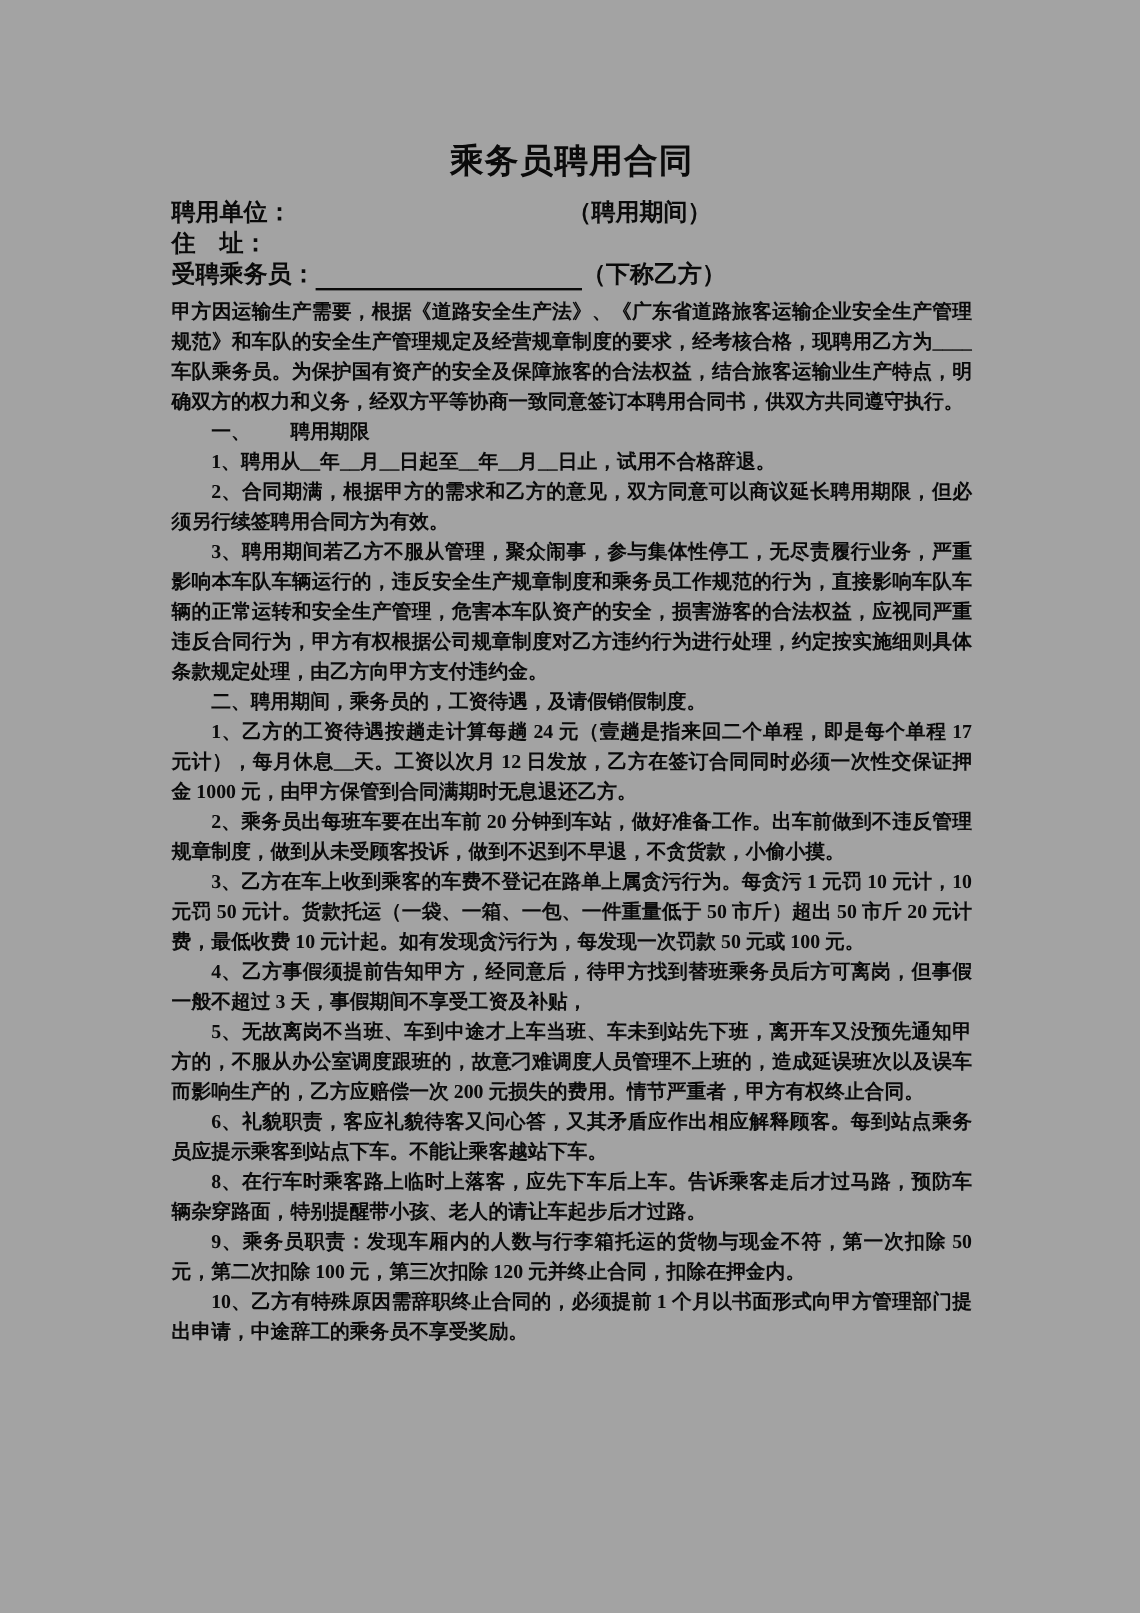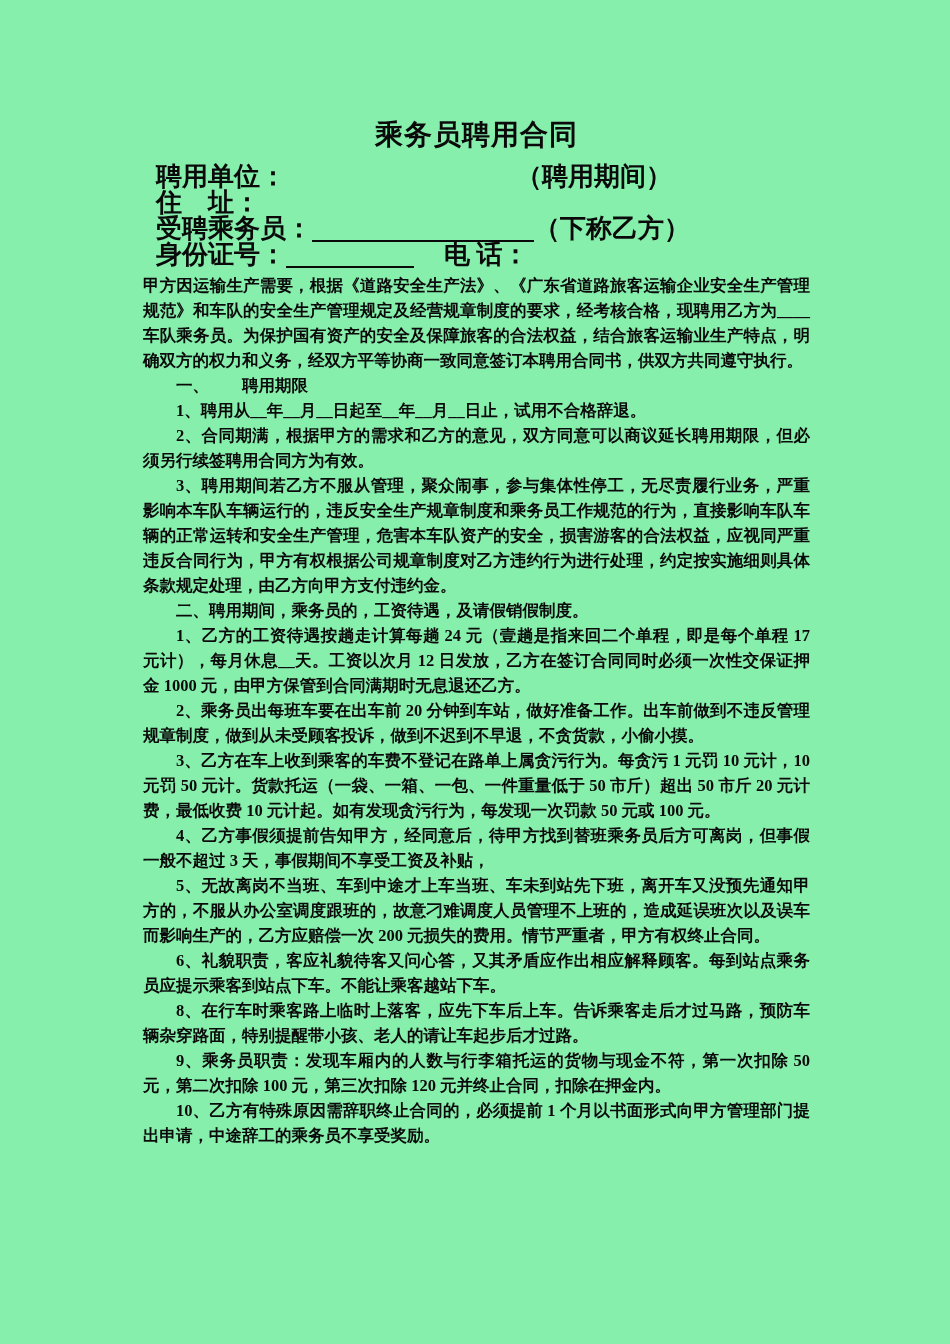--- a/index.html
+++ b/index.html
@@ -1,34 +1,34 @@
 <!DOCTYPE html>
 <html><head>
 <meta charset="utf-8">
 <style>
   html,body{margin:0;padding:0;background:#ffffff;}
   .page{
     position:relative;
     width:950px;height:1344px;
     margin:0 auto;
-    background:#86efac;
+    background:#a3a3a3;
     box-sizing:border-box;
     padding:118px 140px 0 143px;
     font-family:"Liberation Serif","DejaVu Serif",serif;
     font-weight:bold;
     color:#0a0a0a;
   }
   .title{
     font-size:28px;
     line-height:34px;
     text-align:center;
     margin:0 0 12px 0;
     letter-spacing:1px;
   }
-  .hdr{font-size:26px;margin-left:13px;}
+  .hdr{font-size:20px;}
   .row{
     display:flex;
     align-items:flex-end;
     line-height:26px;
     white-space:nowrap;
   }
   .lbl{flex:0 0 auto;}
   .blank{
     display:inline-block;
     border-bottom:2px solid #0a0a0a;
@@ -64,26 +64,20 @@
       <span>（聘用期间）</span>
     </div>
     <div class="row">
       <span class="lbl">住　址：</span>
     </div>
     <div class="row">
       <span class="lbl">受聘乘务员：</span>
       <span class="blank w-name"></span>
       <span>（下称乙方）</span>
     </div>
-    <div class="row">
-      <span class="lbl">身份证号：</span>
-      <span class="blank w-id"></span>
-      <span class="gap g-phone"></span>
-      <span>电 话：</span>
-    </div>
   </div>
 
   <div class="bodytext">
     <p class="para">甲方因运输生产需要，根据《道路安全生产法》、《广东省道路旅客运输企业安全生产管理规范》和车队的安全生产管理规定及经营规章制度的要求，经考核合格，现聘用乙方为____车队乘务员。为保护国有资产的安全及保障旅客的合法权益，结合旅客运输业生产特点，明确双方的权力和义务，经双方平等协商一致同意签订本聘用合同书，供双方共同遵守执行。</p>
 
     <p class="para ind">一、　　聘用期限</p>
     <p class="para ind">1、聘用从__年__月__日起至__年__月__日止，试用不合格辞退。</p>
     <p class="para ind">2、合同期满，根据甲方的需求和乙方的意见，双方同意可以商议延长聘用期限，但必须另行续签聘用合同方为有效。</p>
     <p class="para ind">3、聘用期间若乙方不服从管理，聚众闹事，参与集体性停工，无尽责履行业务，严重影响本车队车辆运行的，违反安全生产规章制度和乘务员工作规范的行为，直接影响车队车辆的正常运转和安全生产管理，危害本车队资产的安全，损害游客的合法权益，应视同严重违反合同行为，甲方有权根据公司规章制度对乙方违约行为进行处理，约定按实施细则具体条款规定处理，由乙方向甲方支付违约金。</p>
 

